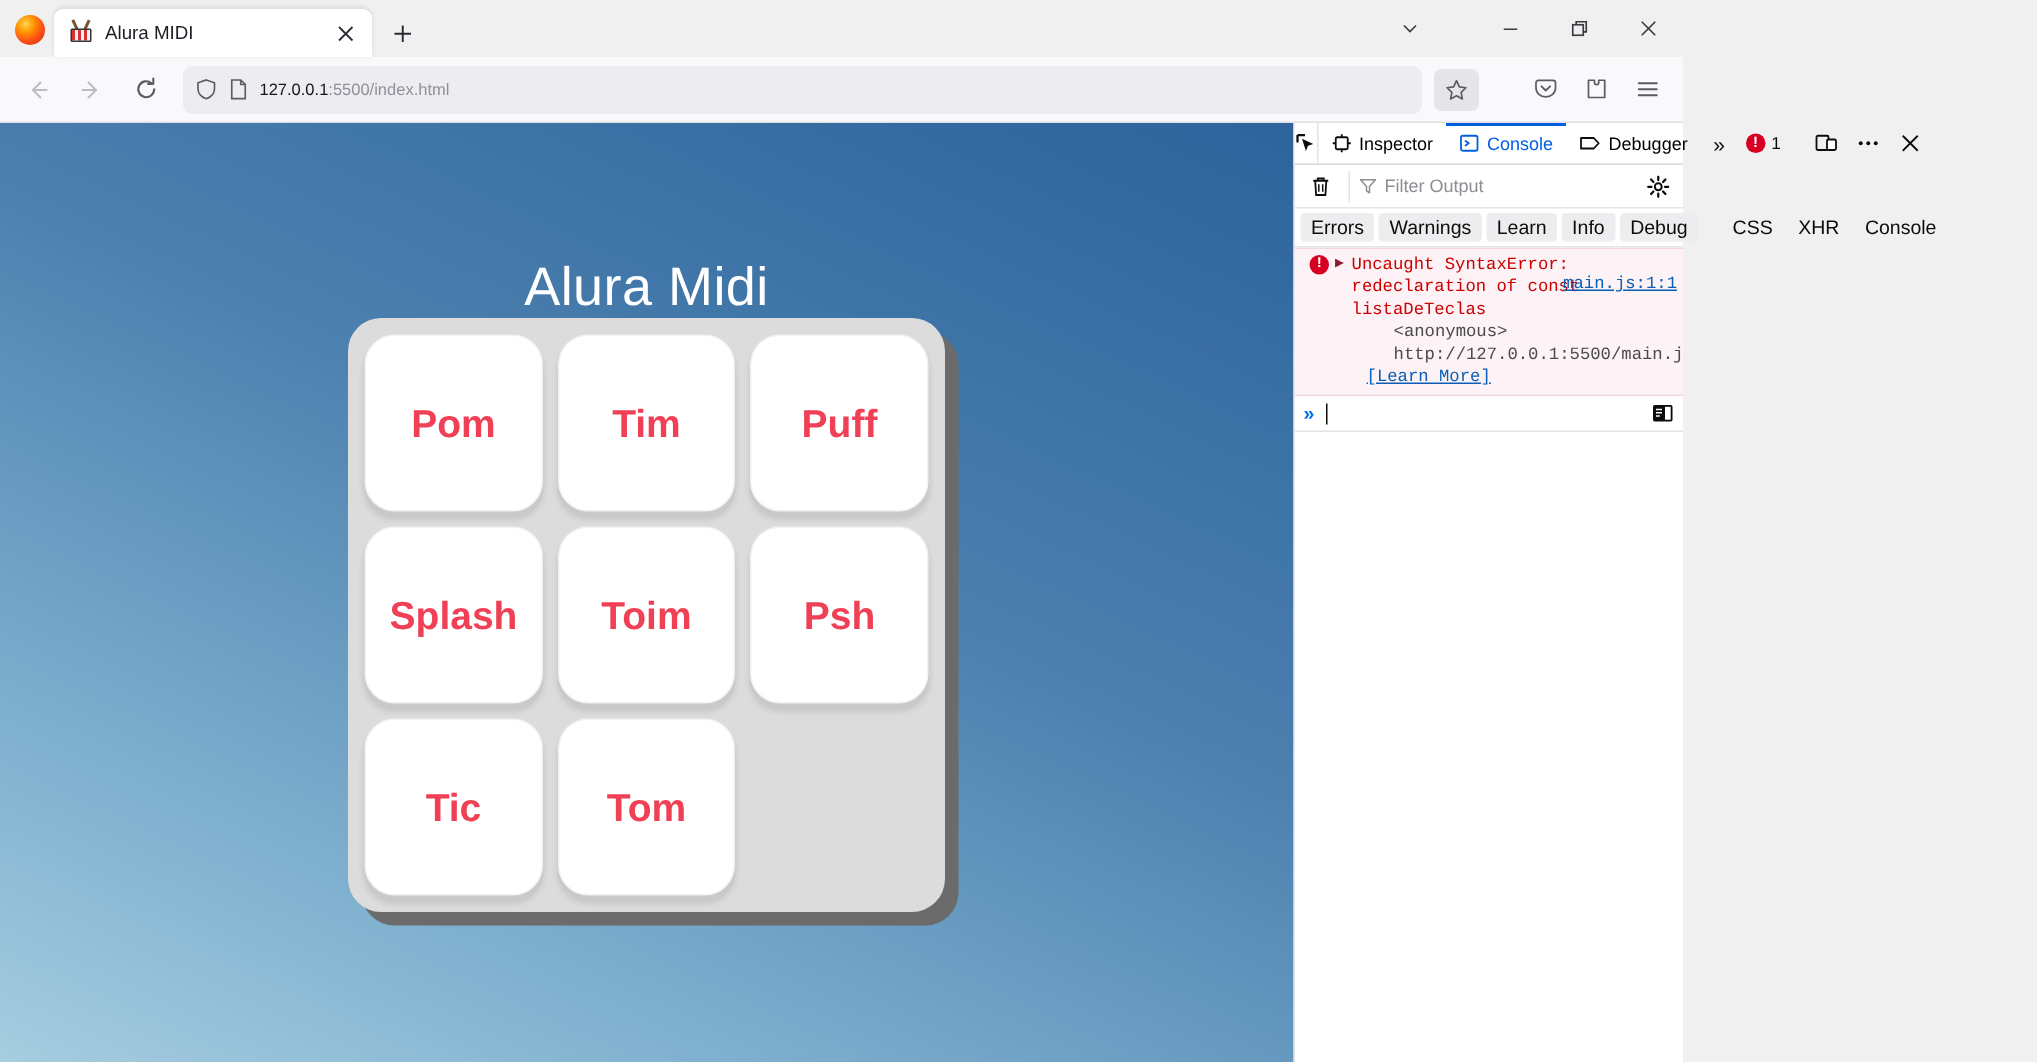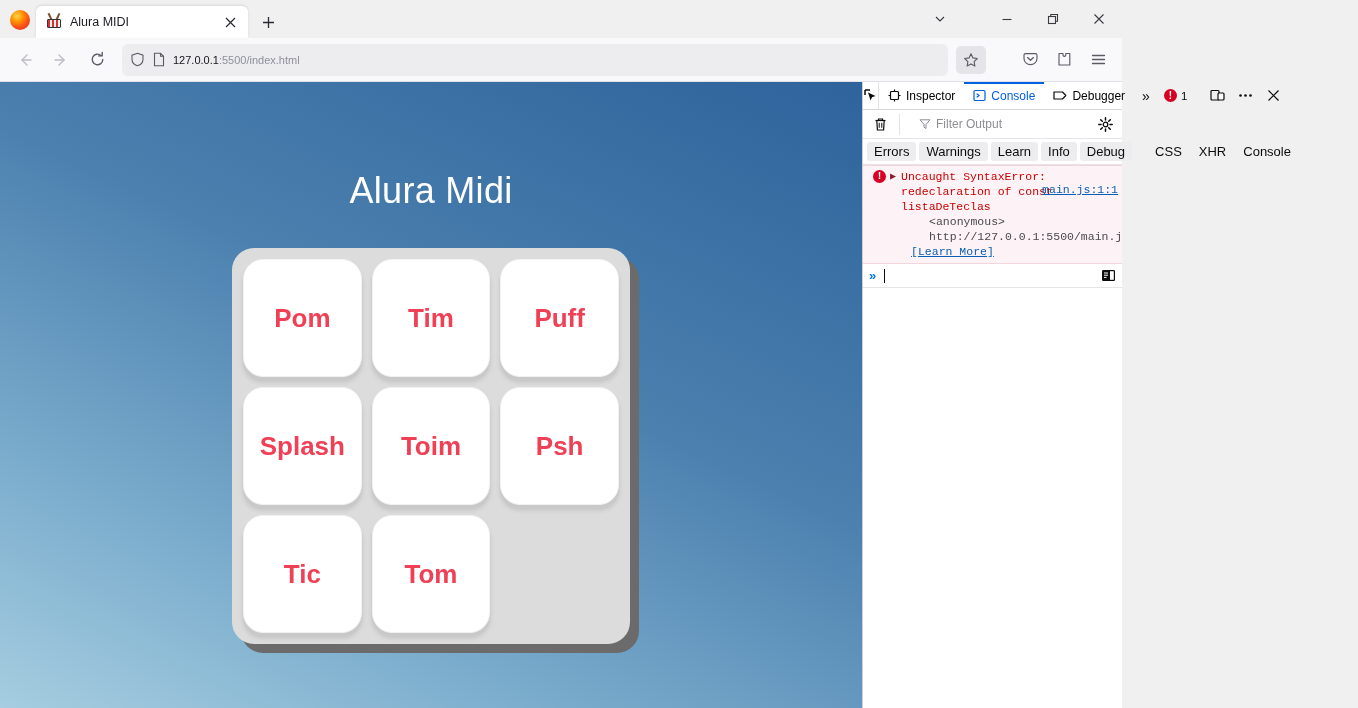--- a/index.html
+++ b/index.html
@@ -87,21 +87,21 @@
   .page {
     width: 862px; flex: 0 0 862px; position: relative; overflow: hidden;
     background: linear-gradient(205deg, #2e639c 0%, #4a7fae 42%, #7fb0cf 78%, #a6cde0 100%);
     display: flex; flex-direction: column; align-items: center;
   }
   .page-title {
     margin-top: 88px; font-size: 36px; color: #ffffff; font-weight: 400;
     letter-spacing: 0.3px;
   }
   .keyboard {
-    margin-top: 36px; width: 398px; background: #dcdcdc; border-radius: 22px;
+    width: 398px; background: #dcdcdc; border-radius: 22px;
     padding: 11px; display: grid; grid-template-columns: repeat(3, 1fr);
     gap: 10px;
     box-shadow: 9px 9px 0 0 #6b6b6b;
   }
   .key {
     height: 118px; background: #ffffff; border-radius: 20px;
     display: flex; align-items: center; justify-content: center;
     font-size: 26px; font-weight: 700; color: #ef4056;
     box-shadow: 0 4px 0 0 #c9c9c9, 0 5px 5px rgba(0,0,0,0.12);
     border: 1px solid #f2f2f2;
@@ -137,21 +137,21 @@
     color: #0c0c0d;
   }
   .dt-sep { width: 1px; background: #d7d7db; margin: 5px 3px; }
 
   .dt-filterbar {
     height: 29px; display: flex; align-items: center; border-bottom: 1px solid #e4e4e8;
     flex: 0 0 29px; padding: 0 4px; gap: 2px;
   }
   .filter-input {
     flex: 1; height: 21px; display: flex; align-items: center; gap: 5px;
-    padding: 0 19px; font-size: 12px; color: #8d8d93; border-left: 1px solid #e4e4e8;
+    padding: 0 6px; font-size: 12px; color: #8d8d93; border-left: 1px solid #e4e4e8;
     margin-left: 4px;
   }
   .gear-btn { width: 26px; display: flex; align-items: center; justify-content: center; color: #0c0c0d; }
 
   .dt-chips {
     height: 26px; display: flex; align-items: center; gap: 3px; padding: 0 4px;
     border-bottom: 1px solid #e4e4e8; flex: 0 0 26px;
   }
   .chip {
     font-size: 13px; color: #0c0c0d; padding: 2px 7px; border-radius: 3px; background: #ededf0;

